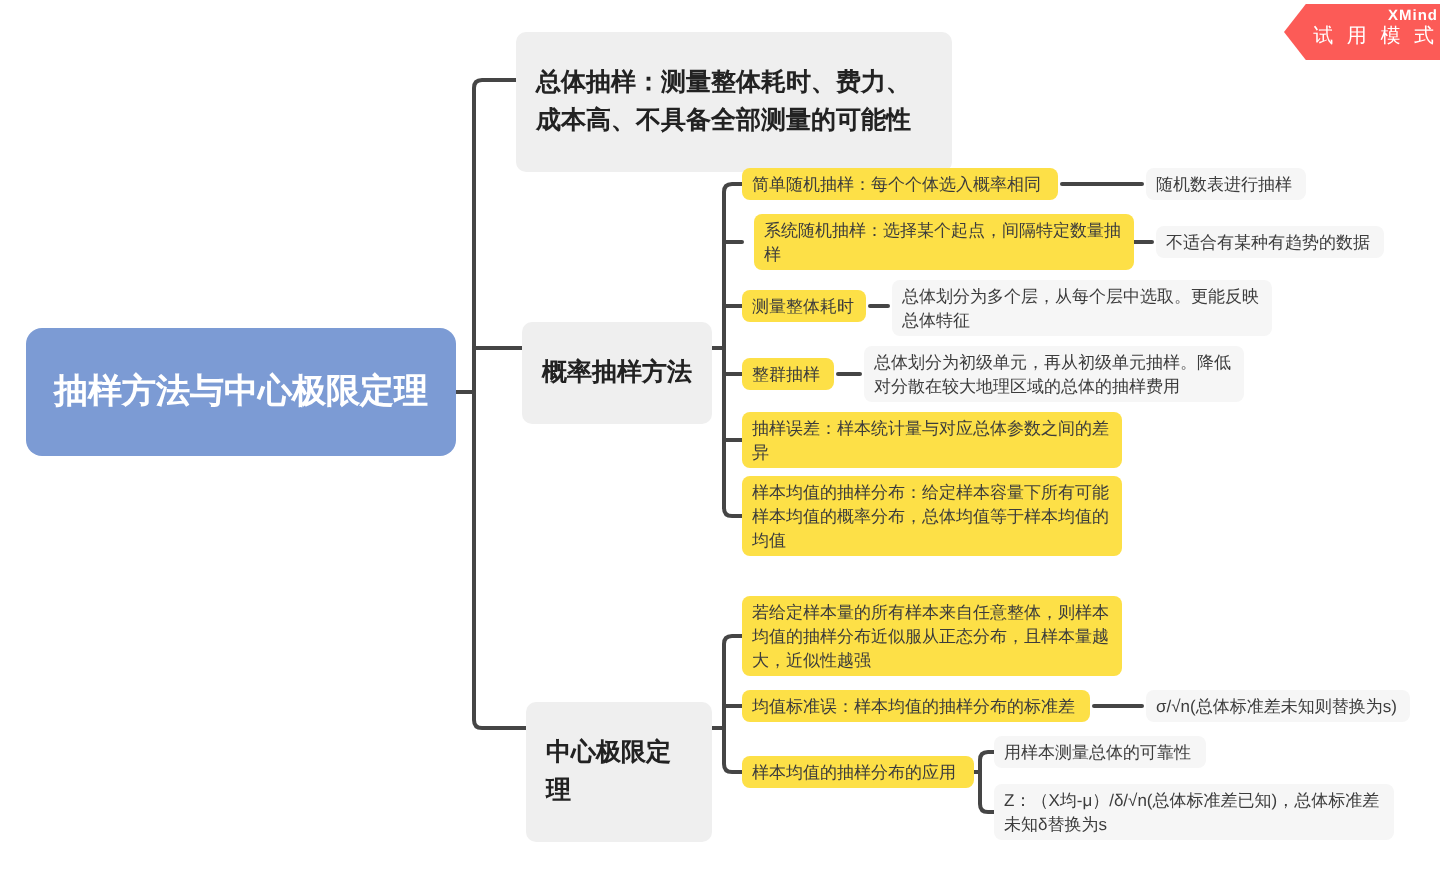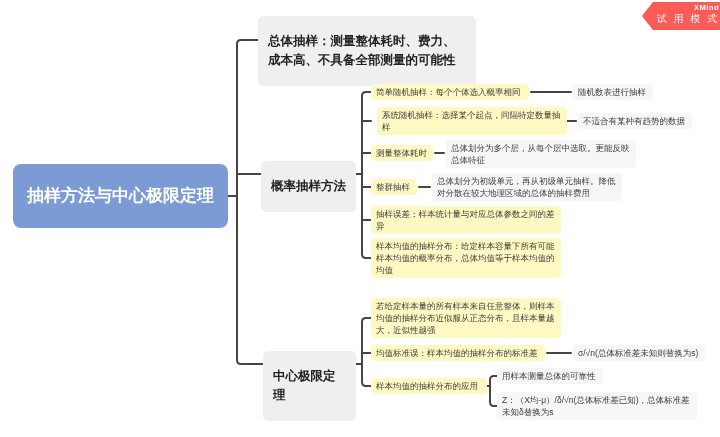--- a/index.html
+++ b/index.html
@@ -6,21 +6,21 @@
   body{
     width:720px;height:437px;background:#ffffff;overflow:hidden;
     font-family:"Liberation Sans","DejaVu Sans",sans-serif;
     position:relative;
   }
   #canvas{position:absolute;left:0;top:0;width:720px;height:437px;}
   #wires{position:absolute;left:0;top:0;width:720px;height:437px;pointer-events:none;}
   .node{
     position:absolute;box-sizing:border-box;border-radius:4px;
     color:#3c3c3c;line-height:12px;font-size:8.5px;
-    padding:2px 5px;background:#fef9c3;word-break:break-all;
+    padding:2px 5px;background:#fde047;word-break:break-all;
   }
   .branch{
     background:#efefef;border-radius:5px;
     font-size:12.5px;font-weight:bold;color:#222;
     line-height:19px;padding:16px 10px;
   }
   .leaf3{background:#f6f6f6;}
   .root{
     position:absolute;box-sizing:border-box;
     left:13px;top:164px;width:215px;height:64px;

